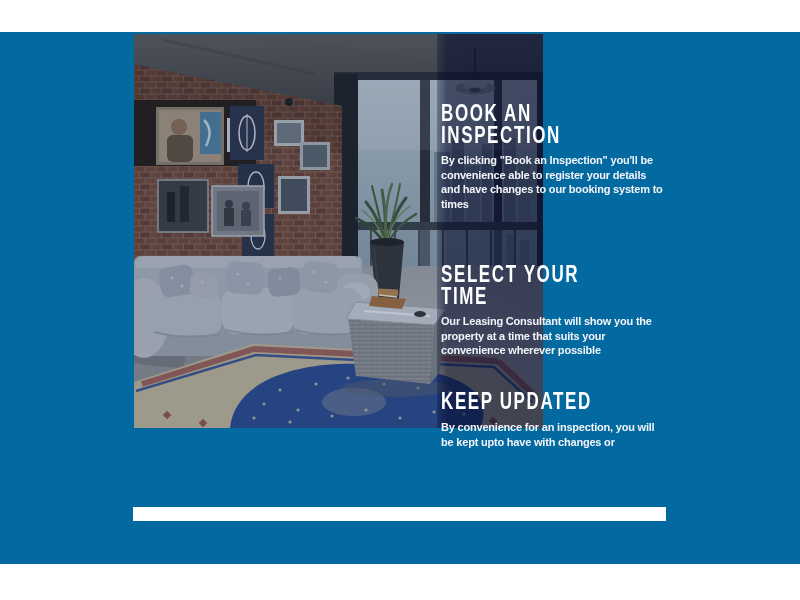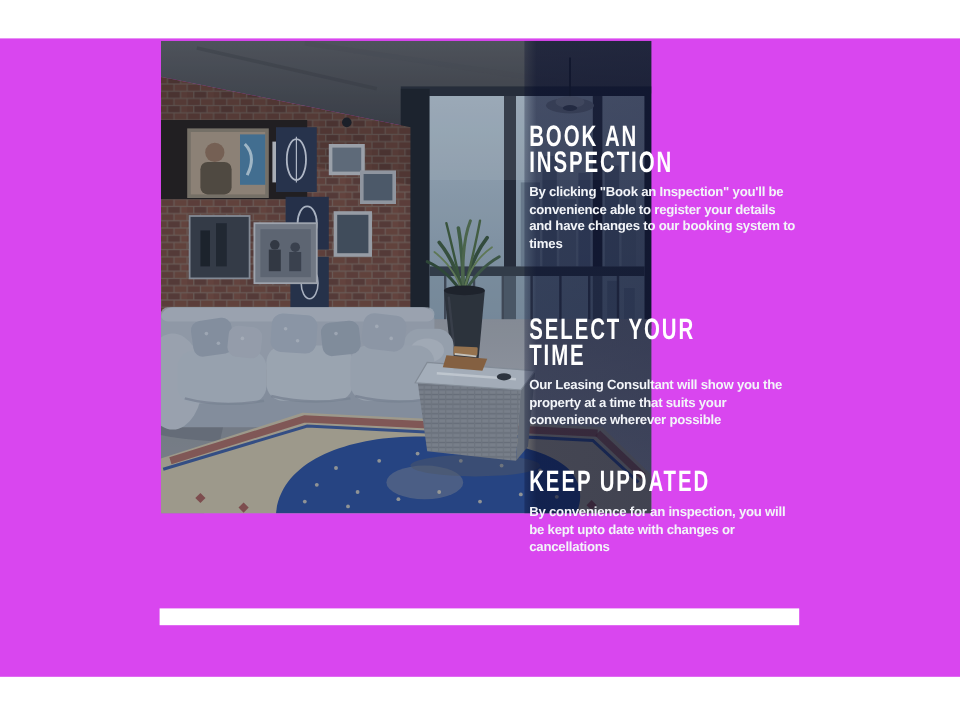--- a/index.html
+++ b/index.html
@@ -19,21 +19,21 @@
      transform:scaleY(1.45);transform-origin:0 0;white-space:nowrap;}
   .hl{display:block;}
   .body{margin-top:7px;color:#f3f5f9;font-size:11px;line-height:14.5px;font-weight:700;letter-spacing:-0.2px;}
   .bl{white-space:nowrap;}
   .white-bar{position:absolute;left:133px;top:475px;width:533px;height:14px;}
 </style>
 </head>
 <body>
 
 <div class="canvas" style="background: rgb(255, 255, 255);">
-  <div class="slide" id="slide-panel" style="background: #d946ef;">
+  <div class="slide" id="slide-panel" style="background: #0369a1;">
 
     <div class="photo">
       <svg width="409" height="394" viewBox="0 0 409 394" xmlns="http://www.w3.org/2000/svg">
         <defs>
           <linearGradient id="ceilG" x1="0" y1="0" x2="0" y2="1">
             <stop offset="0" stop-color="#5b5e63"></stop>
               <stop offset="1" stop-color="#42454b"></stop>
           </linearGradient>
           <linearGradient id="skyG" x1="0" y1="0" x2="0" y2="1">
             <stop offset="0" stop-color="#aebfcc"></stop>
@@ -277,20 +277,19 @@
     </div>
 
     <div class="text-col-section" style="top:360px">
       <div class="hwrap one">
         <div class="h">
           <span class="hl">KEEP UPDATED</span>
         </div>
       </div>
       <div class="body">
         <div class="bl">By convenience for an inspection, you will</div>
-        <div class="bl">be kept upto date with changes or</div>
-        <div class="bl">cancellations</div>
+        <div class="bl">be kept upto have with changes or</div>
       </div>
     </div>
 
     <div class="white-bar" style="background: rgb(255, 255, 255);"></div>
   </div>
 </div>
 
 </body></html>

